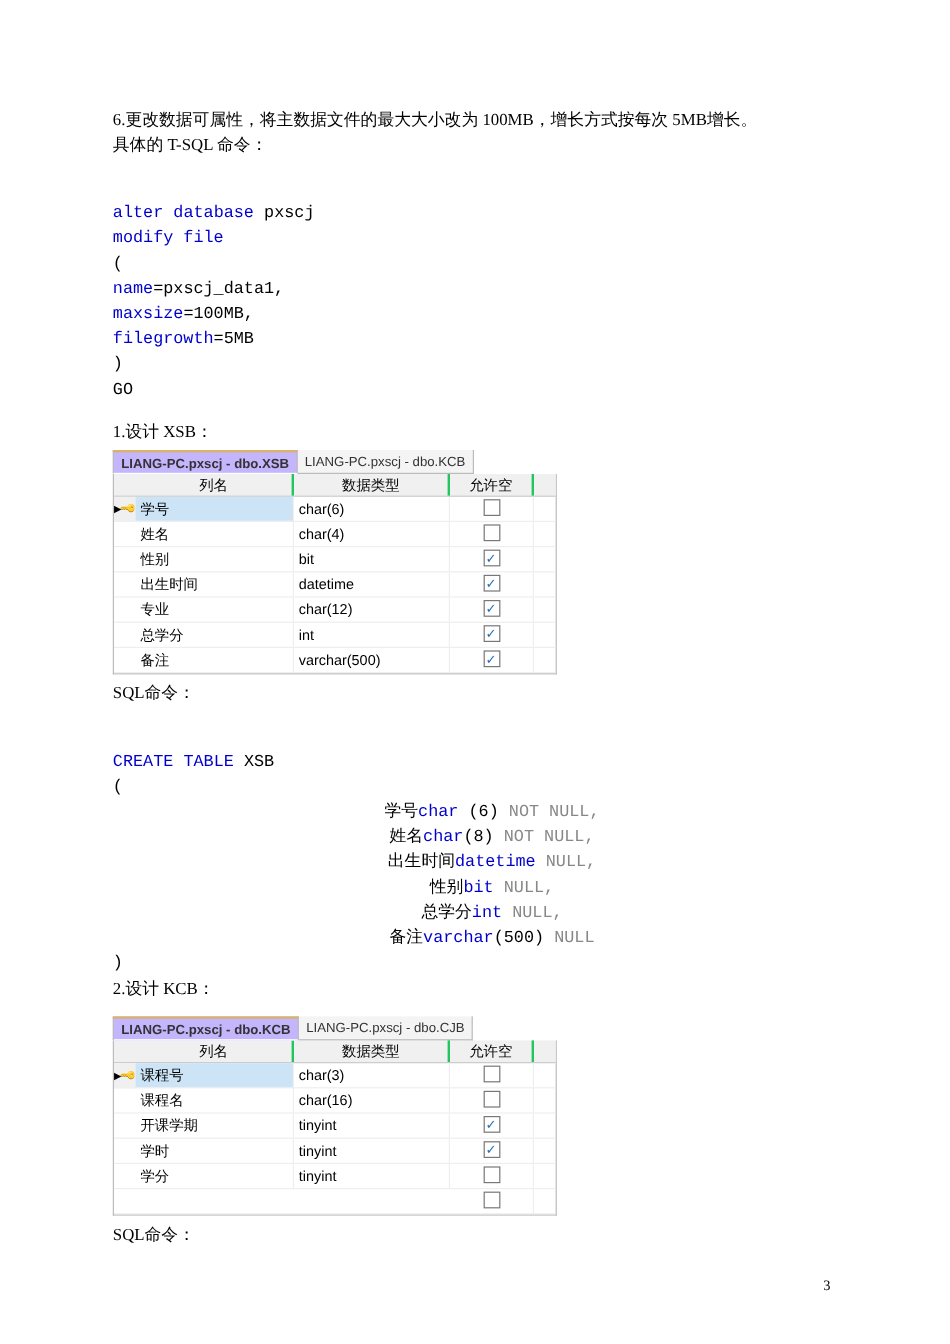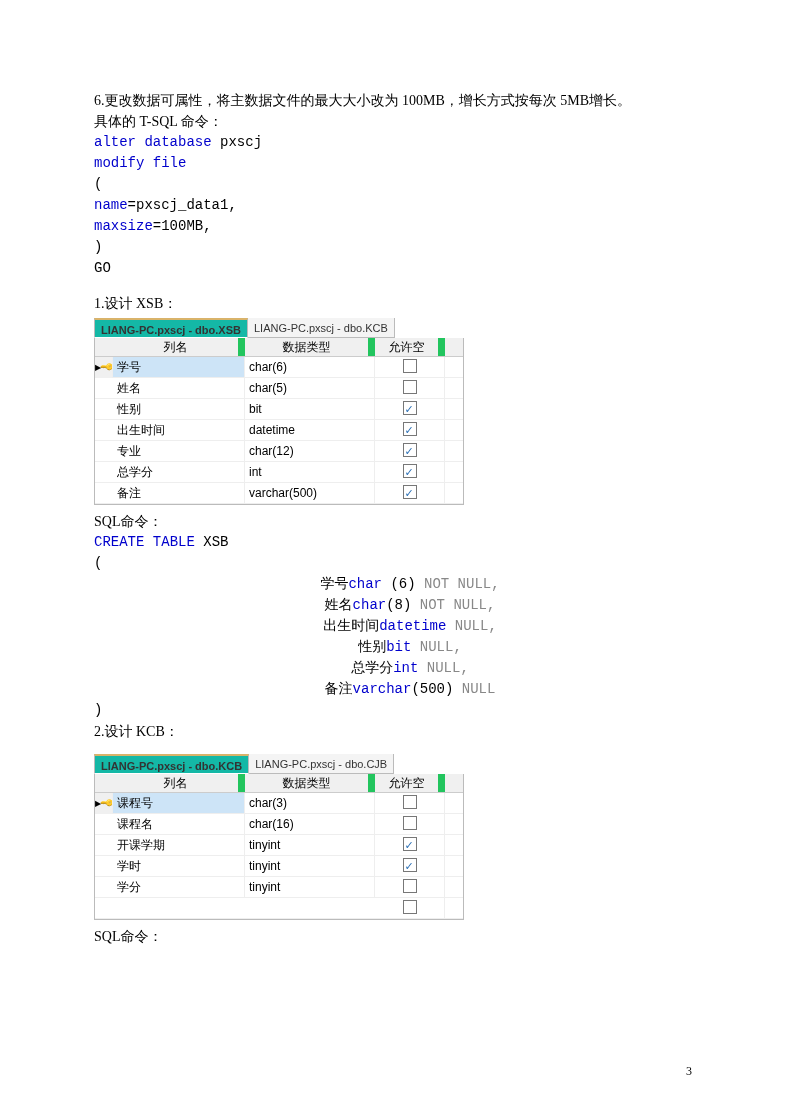--- a/index.html
+++ b/index.html
@@ -16,21 +16,21 @@
     padding: 90px 94px 40px 94px;
     box-sizing: border-box;
   }
   .text-line {
     white-space: pre-wrap;
   }
   .kw { color: #0000cc; }
   .typename { color: #0000cc; }
   .gray { color: #888888; }
   .indent { padding-left: 28px; display: block; text-align: center; }
-  .mono { font-family: "Courier New", monospace; }
+  .mono { font-family: "Courier New", monospace; margin-top: 36px; }
   
   
   .designer {
     display: inline-block;
     width: 370px;
     font-family: Tahoma, Arial, sans-serif;
     font-size: 12px;
     color: #000;
     margin: 4px 0 6px 0;
   }
@@ -42,21 +42,21 @@
   }
   .tab {
     padding: 0 6px;
     border-right: 1px solid #bbb;
     background: #f4f4f4;
     border-bottom: 1px solid #bbb;
     color: #333;
     white-space: nowrap;
   }
   .tab.active {
-    background: #14b8a6;
+    background: #c4b5fd;
     font-weight: bold;
     border-bottom: 1px solid #fff;
     border-top: 2px solid #d9b36a;
     border-left: 1px solid #bbb;
     border-right: 1px solid #bbb;
     position: relative;
     top: 0;
   }
   .grid {
     border: 1px solid #bbb;
@@ -68,21 +68,21 @@
     grid-template-columns: 18px 132px 130px 70px;
     align-items: center;
   }
   .hdr-row {
     background: #f0f0f0;
     border-bottom: 1px solid #ccc;
     font-size: 12px;
     height: 18px;
     line-height: 18px;
   }
-  .hdr-row > div { text-align: center; border-right: 7px solid #22c55e; }
+  .hdr-row > div { text-align: center; border-right: 2px solid #22c55e; }
   .g-row {
     height: 20px;
     line-height: 20px;
     border-bottom: 1px solid #eee;
   }
   .g-row > div { padding: 0 4px; border-right: 1px solid #eee; overflow: hidden; white-space: nowrap; }
   .rowhead {
     background: #f0f0f0;
     text-align: center;
     font-size: 10px;
@@ -132,20 +132,21 @@
 
 <div class="text-line">6.更改数据可属性，将主数据文件的最大大小改为 100MB，增长方式按每次 5MB增长。</div>
 <div class="text-line">具体的 T-SQL 命令：</div>
 
 <div class="mono">
   <div><span class="kw">alter</span><span class="kw"> database</span><span> pxscj</span></div>
   <div><span class="kw">modify file</span></div>
   <div>(</div>
   <div><span class="kw">name</span><span>=pxscj_data1,</span></div>
   <div><span class="kw">maxsize</span><span>=100MB,</span></div>
+  <div><span class="kw">filegrowth</span><span>=5MB</span></div>
   <div>)</div>
   <div>GO</div>
 </div>
 
 <div style="height:14px"></div>
 <div class="text-line">1.设计 XSB：</div>
 
 
 <div class="designer">
   <div class="tabs">
@@ -162,21 +163,21 @@
     <div id="xsb-grid-body">
             <div class="g-row">
               <div class="rowhead sel"><span class="keyicon">🔑</span></div>
               <div class="pkcell">学号</div>
               <div>char(6)</div>
               <div class="chk-cell"><span class="chk"></span></div>
             </div>
             <div class="g-row">
               <div class="rowhead"></div>
               <div>姓名</div>
-              <div>char(5)</div>
+              <div>char(4)</div>
               <div class="chk-cell"><span class="chk"></span></div>
             </div>
             <div class="g-row">
               <div class="rowhead"></div>
               <div>性别</div>
               <div>bit</div>
               <div class="chk-cell"><span class="chk checked"></span></div>
             </div>
             <div class="g-row">
               <div class="rowhead"></div>

